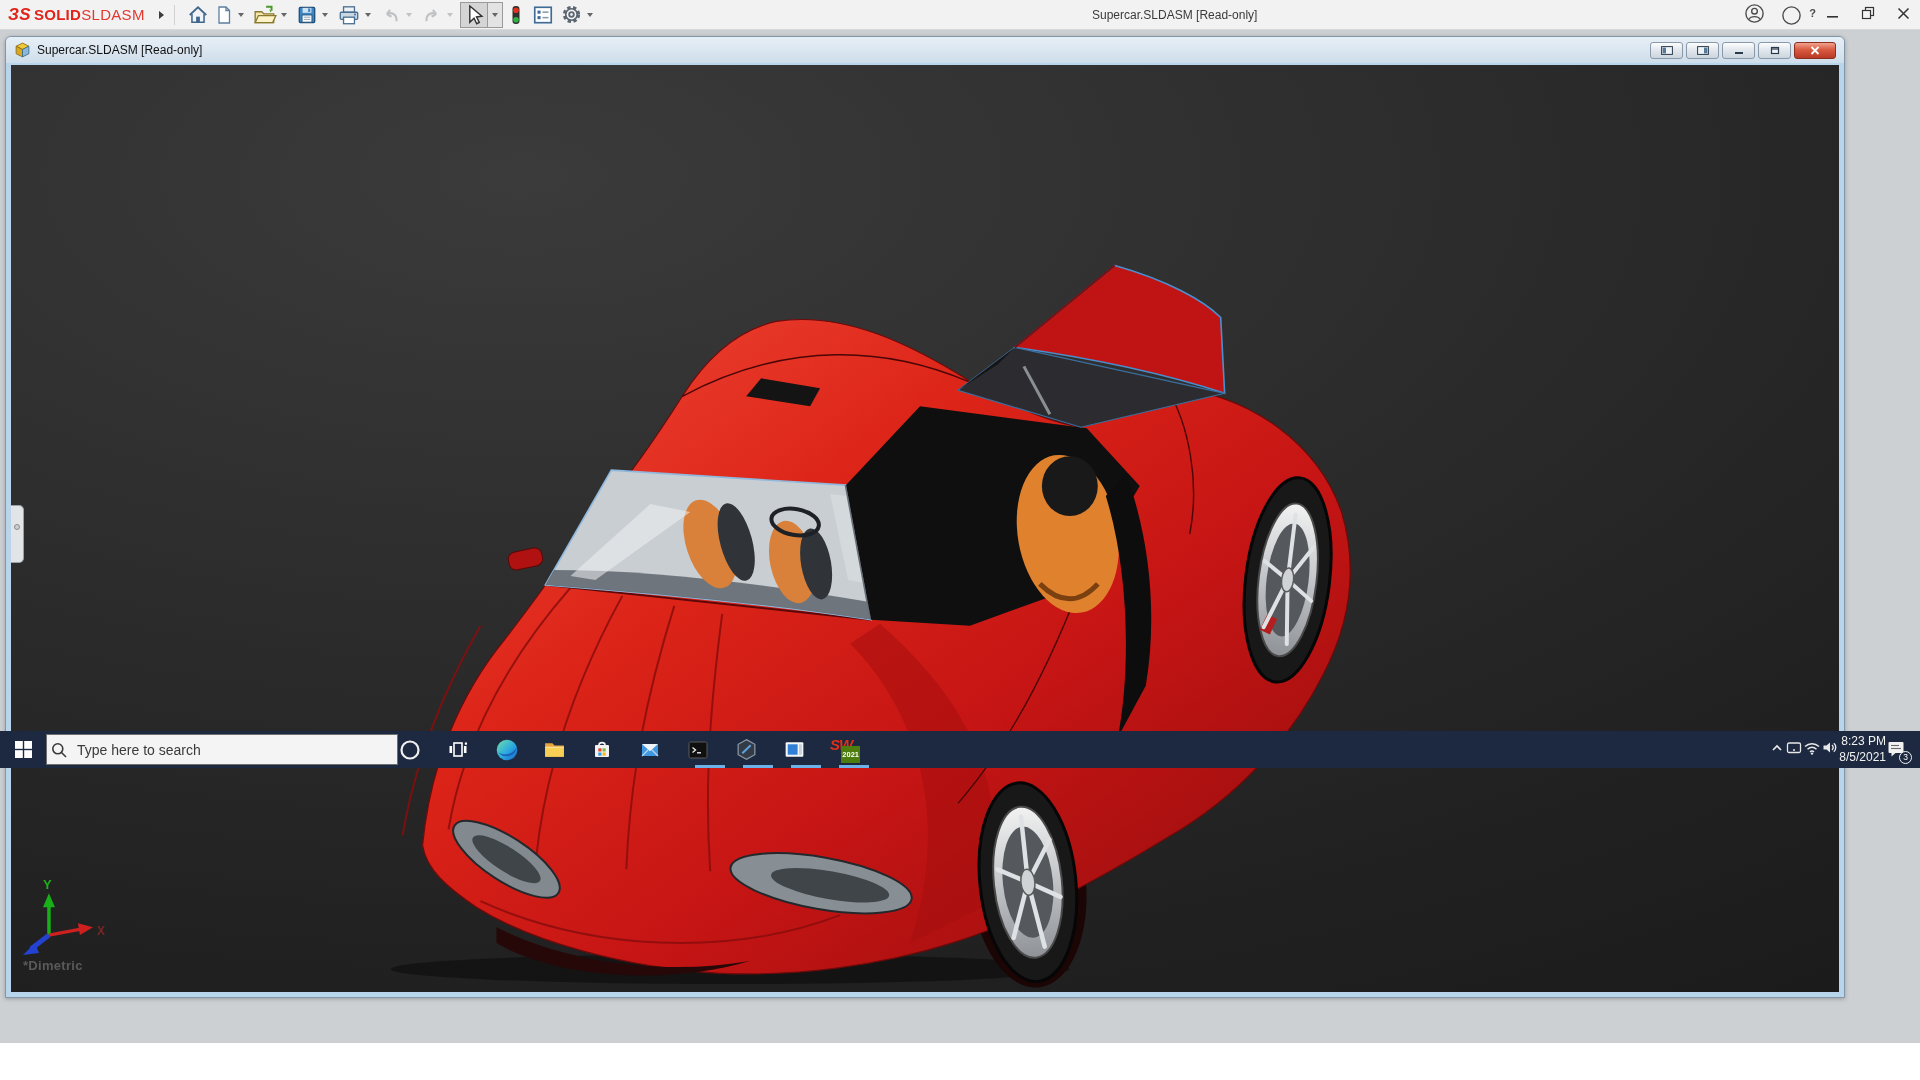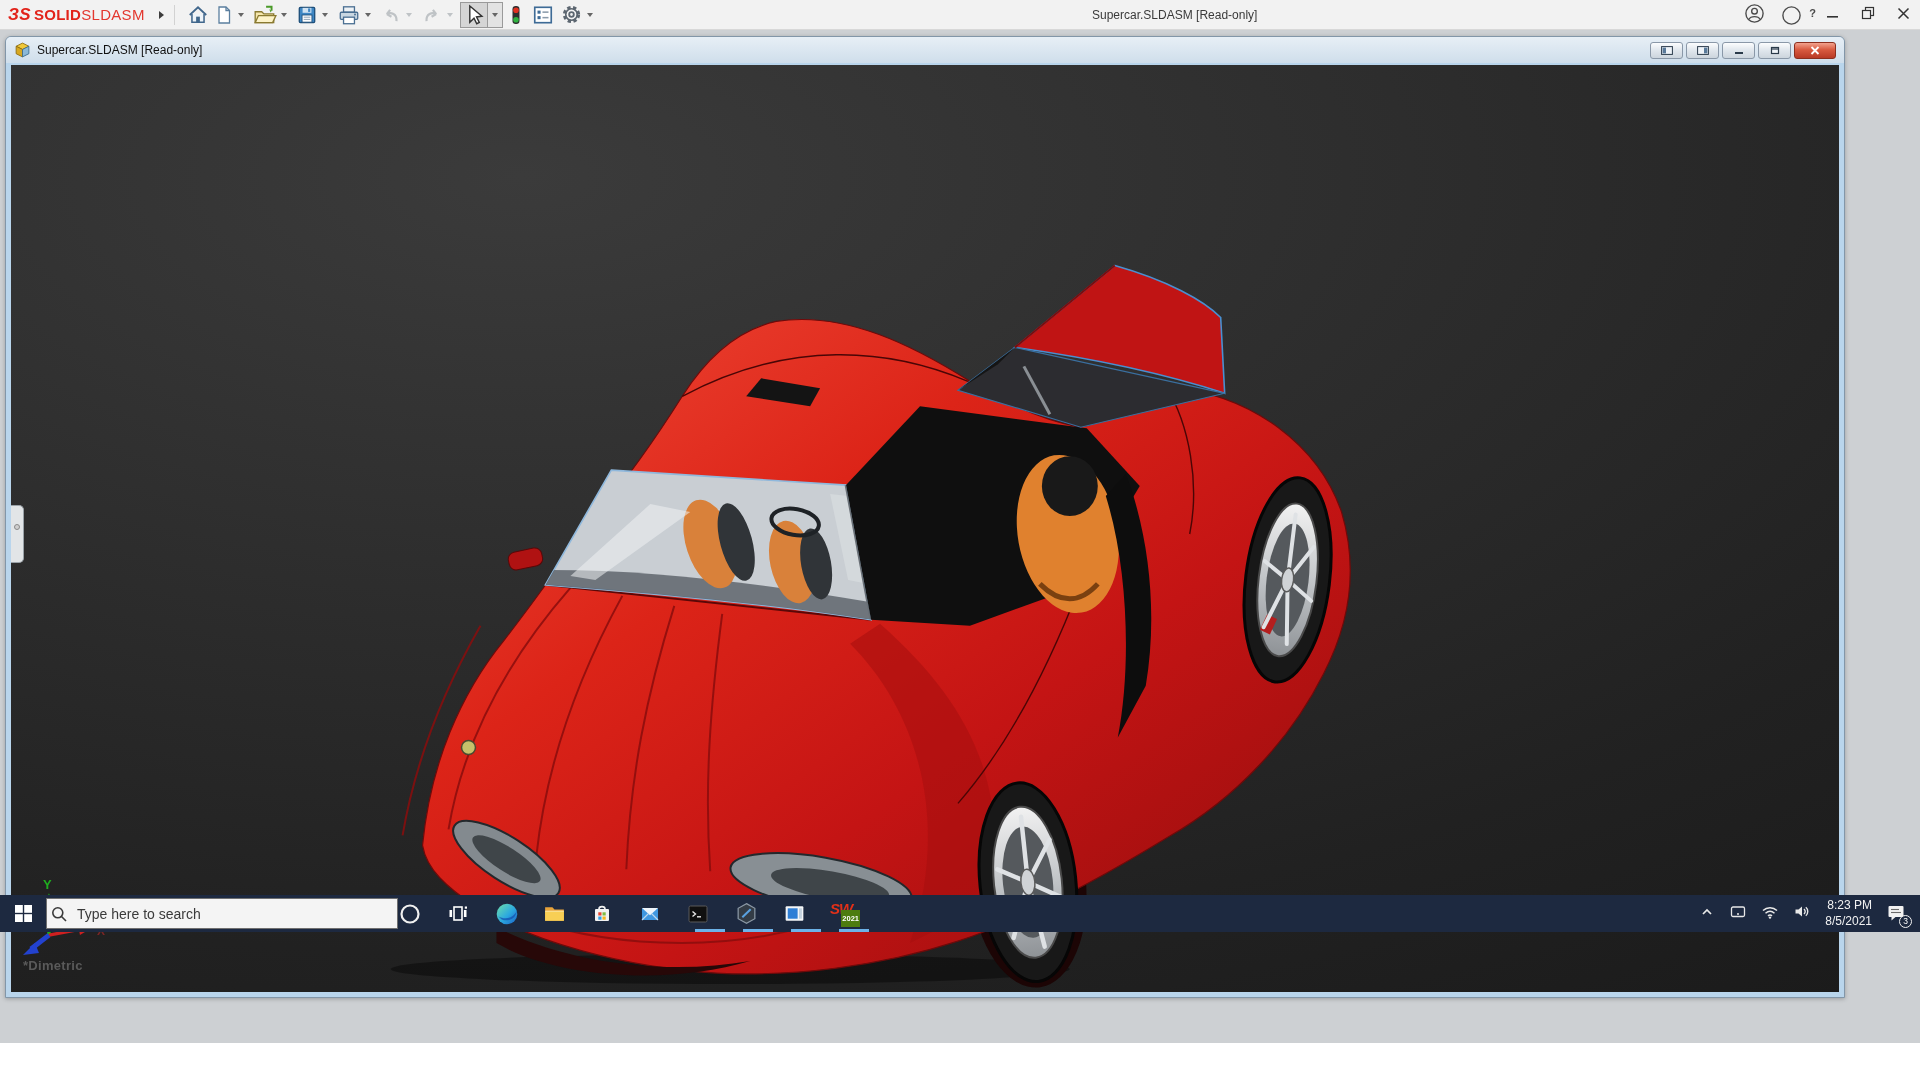--- a/index.html
+++ b/index.html
@@ -1,17 +1,17 @@
 <!DOCTYPE html>
 <html><head>
 <meta charset="utf-8">
 <style>
   * { margin:0; padding:0; box-sizing:border-box; }
   html,body { width:1920px; height:1080px; overflow:hidden; font-family:"Liberation Sans", sans-serif; }
-  .app { position:relative; width:1920px; height:932px; background:#cdd0d3;text-decoration:underline; }
+  .app { position:relative; width:1920px; height:768px; background:#cdd0d3;text-decoration:underline; }
 
   
   .header { position:absolute; left:0; top:0; width:1920px; height:30px; background:#f2f2f2; border-bottom:1px solid #d8d8d8; display:flex; align-items:center; padding-left:8px; z-index:30; }
   .logo { display:flex; align-items:baseline; color:#e2231a; font-size:15px; letter-spacing:.3px; }
   .logo .glyph { font-style:italic; font-weight:bold; font-size:17px; margin-right:3px; }
   .logo .b { font-weight:bold; }
   .logo .l { font-weight:normal; opacity:.9; }
   .flyout { width:0; height:0; border-left:5px solid #3c3c3c; border-top:4px solid transparent; border-bottom:4px solid transparent; margin:0 10px 0 14px; }
   .vsep { width:1px; height:20px; background:#d2d2d2; margin-right:10px; }
   .tools { display:flex; align-items:center; gap:1px; }
@@ -41,21 +41,21 @@
   
   .taskbar { position:absolute; left:0; bottom:0; width:1920px; height:37px; background:#1d2940; display:flex; align-items:center; z-index:40; }
   .tb-start { width:46px; height:37px; display:flex; align-items:center; justify-content:center; }
   .tb-search { width:352px; height:31px; background:#f4f4f4; border:1px solid #6f6f6f; display:flex; align-items:center; padding-left:4px; gap:10px; }
   .tb-search .ph { font-size:14px; color:#3a3a3a; }
   .tb-app { width:48px; height:37px; position:relative; display:flex; align-items:center; justify-content:flex-start; }
   .tb-app .runline { position:absolute; bottom:0; left:9px; width:30px; height:3px; background:#6cb2e8; }
   .sw-ic { position:relative; width:28px; height:26px; }
   .sw-ic .sw { position:absolute; left:0; top:-1px; font-size:15px; font-weight:bold; font-style:italic; color:#e23018; letter-spacing:-1px; }
   .sw-ic .yr { position:absolute; right:-2px; bottom:0; background:#4d7c0f; color:#fff; font-size:7.5px; font-weight:bold; padding:4px 1px; }
-  .tray { margin-left:auto; display:flex; align-items:center; gap:14px; padding-right:12px; }
+  .tray { margin-left:auto; display:flex; align-items:center; padding-right:12px; }
   .clock { color:#f2f2f2; font-size:12px; text-align:right; line-height:1.3; }
   .bubble { position:relative; width:22px; height:22px; }
   .badge { position:absolute; right:-4px; bottom:-3px; width:13px; height:13px; border-radius:50%; background:#1d2940; border:1px solid #f2f2f2; color:#fff; font-size:8.5px; display:flex; align-items:center; justify-content:center; }
   .helpq { position:absolute; width:100%; text-align:center; top:2px; font-size:11px; font-weight:bold; color:#4a4a4a; }
 </style>
 </head>
 <body>
 
 <div class="app">
 

